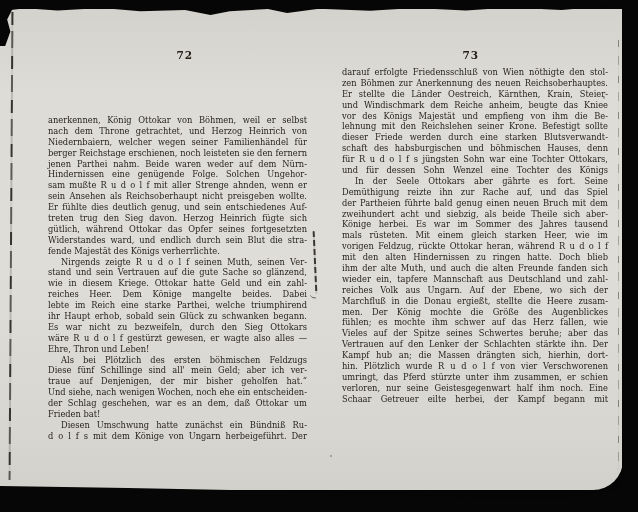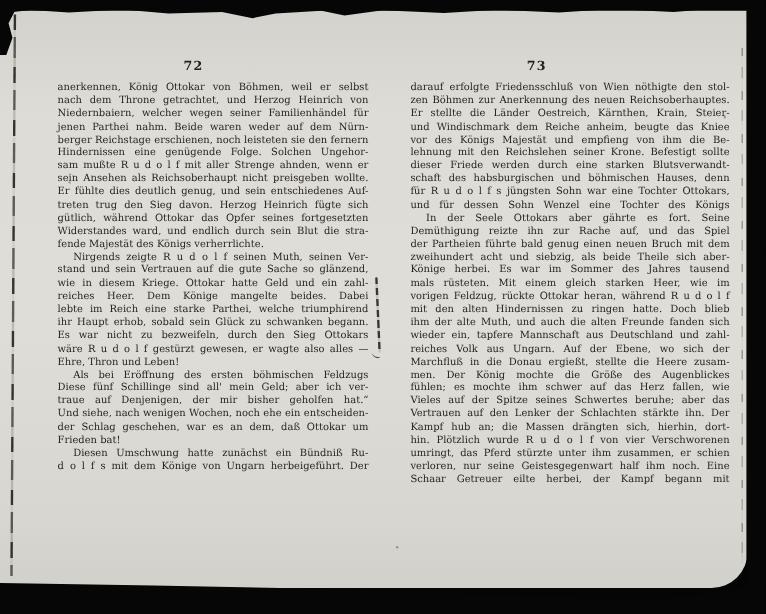--- a/index.html
+++ b/index.html
@@ -74,36 +74,36 @@
     transform: rotate(-10deg);
   }
   .speck { position: absolute; border-radius: 50%; background: rgba(60,55,48,0.4); }
   .speck.s1 { left: 57px; top: 151px; width: 2px; height: 2px; }
   .speck.s2 { left: 603px; top: 96px; width: 2px; height: 3px; }
   .speck.s3 { left: 330px; top: 455px; width: 2px; height: 2px; }
 
   
   .pagenum {
     position: absolute; top: 49px;
-    width: 40px; text-align: left;
+    width: 40px; text-align: right;
     font-size: 10.5px; font-weight: bold;
     letter-spacing: 1px;
     color: #262018;
   }
   .pagenum.left  { left: 153px; }
   .pagenum.right { left: 439px; }
 
   
   .col {
     position: absolute; top: 67px;
     color: #241f18;
     font-size: 8.3px;
     font-weight: 500;
   }
-  .col.left  { left: 48px;  width: 259px; }
+  .col.left  { left: 48px;  width: 259px; margin-top: 48px; }
   .col.right { left: 342px; width: 266px; }
   .textline {
     height: 10.9px; line-height: 10.9px;
     white-space: nowrap;
     text-align: justify;
     text-align-last: justify;
     overflow: visible;
   }
   .textline.indent { text-indent: 13px; }
   .textline.para-end { text-align-last: left; }
@@ -125,40 +125,40 @@
 <div class="speck s2"></div>
 <div class="speck s3"></div>
 
 <div class="pagenum left">72</div>
 <div class="pagenum right">73</div>
 
 <div class="col left">
     <div class="textline">anerkennen, König Ottokar von Böhmen, weil er selbst</div>
     <div class="textline">nach dem Throne getrachtet, und Herzog Heinrich von</div>
     <div class="textline">Niedernbaiern, welcher wegen seiner Familienhändel für</div>
+    <div class="textline">berger Reichstage erschienen, noch leisteten sie den fernern</div>
     <div class="textline">jenen Parthei nahm. Beide waren weder auf dem Nürn-</div>
-    <div class="textline">berger Reichstage erschienen, noch leisteten sie den fernern</div>
     <div class="textline">Hindernissen eine genügende Folge.  Solchen Ungehor-</div>
     <div class="textline">sam mußte R u d o l f mit aller Strenge ahnden, wenn er</div>
     <div class="textline">sein Ansehen als Reichsoberhaupt nicht preisgeben wollte.</div>
     <div class="textline">Er fühlte dies deutlich genug, und sein entschiedenes Auf-</div>
     <div class="textline">treten trug den Sieg davon.  Herzog Heinrich fügte sich</div>
     <div class="textline">gütlich, während Ottokar das Opfer seines fortgesetzten</div>
     <div class="textline">Widerstandes ward, und endlich durch sein Blut die stra-</div>
     <div class="textline para-end">fende Majestät des Königs verherrlichte.</div>
     <div class="textline indent">Nirgends zeigte R u d o l f seinen Muth, seinen Ver-</div>
     <div class="textline">stand und sein Vertrauen auf die gute Sache so glänzend,</div>
     <div class="textline">wie in diesem Kriege.  Ottokar hatte Geld und ein zahl-</div>
     <div class="textline">reiches Heer.  Dem Könige mangelte beides.  Dabei</div>
     <div class="textline">lebte im Reich eine starke Parthei, welche triumphirend</div>
     <div class="textline">ihr Haupt erhob, sobald sein Glück zu schwanken begann.</div>
     <div class="textline">Es war nicht zu bezweifeln, durch den Sieg Ottokars</div>
     <div class="textline">wäre R u d o l f gestürzt gewesen, er wagte also alles —</div>
     <div class="textline para-end">Ehre, Thron und Leben!</div>
-    <div class="textline indent">Als bei Eröffnung des ersten böhmischen Feldzugs</div>
+    <div class="textline indent">Als bei Plötzlich des ersten böhmischen Feldzugs</div>
     <div class="textline">Diese fünf Schillinge sind all' mein Geld; aber ich ver-</div>
     <div class="textline">traue auf Denjenigen, der mir bisher geholfen hat.“</div>
     <div class="textline">Und siehe, nach wenigen Wochen, noch ehe ein entscheiden-</div>
     <div class="textline">der Schlag geschehen, war es an dem, daß Ottokar um</div>
     <div class="textline para-end">Frieden bat!</div>
     <div class="textline indent">Diesen Umschwung hatte zunächst ein Bündniß Ru-</div>
     <div class="textline">d o l f s mit dem Könige von Ungarn herbeigeführt.  Der</div>
   </div>
 <div class="col right">
     <div class="textline">darauf erfolgte Friedensschluß von Wien nöthigte den stol-</div>

